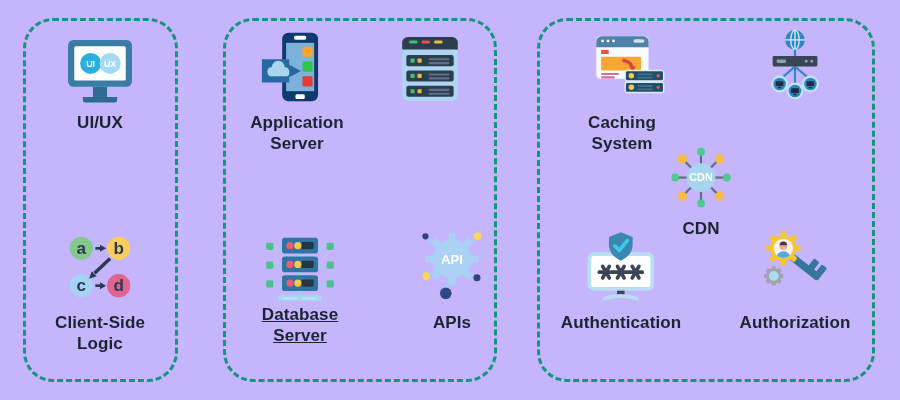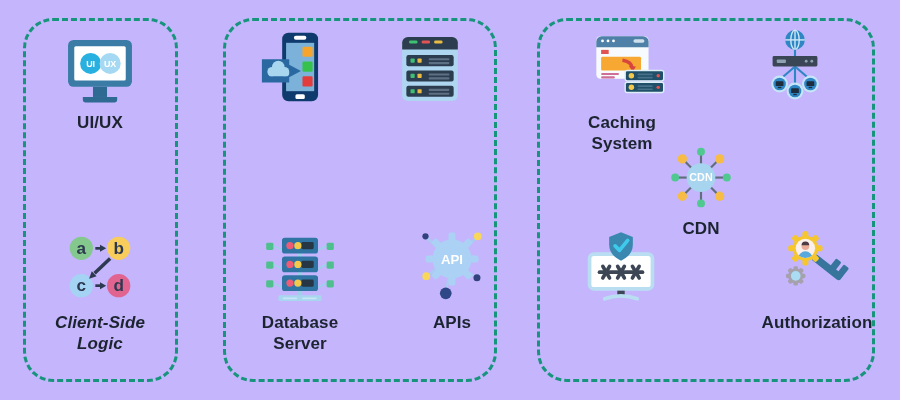--- a/index.html
+++ b/index.html
@@ -76,40 +76,41 @@
       <text x="74" y="76" font-size="22" fill="#2c3950">d</text>
       <g stroke="#2c3950" stroke-width="3.5" fill="#2c3950">
         <line x1="44" y1="21" x2="51" y2="21"></line>
         <polygon points="58,21 50,16.5 50,25.5" stroke="none"></polygon>
         <line x1="44" y1="69" x2="51" y2="69"></line>
         <polygon points="58,69 50,64.5 50,73.5" stroke="none"></polygon>
         <line x1="63" y1="34" x2="43" y2="53" stroke-width="4.5"></line>
         <polygon points="36,60 39.4,50.6 45.6,57" stroke="none"></polygon>
       </g>
     </svg>
-    <div class="label" style="margin-top:10px; width:112px;font-style:italic;">Client-Side Logic</div>
+    <div class="label" style="margin-top:10px; width:112px;">Client-Side Logic</div>
   </div>
 
   <div class="item" style="left:297px; top:30px;">
     <svg width="78" height="74" viewBox="0 0 100 94">
       <rect x="31" y="3" width="46" height="88" rx="8" fill="#0f3a6d"></rect>
       <rect x="36" y="16" width="36" height="62" fill="#7cb2d9"></rect>
       <rect x="46" y="7" width="16" height="5" rx="2.5" fill="#ffffff"></rect>
       <rect x="48" y="82" width="12" height="6" rx="2" fill="#ffffff"></rect>
       <rect x="57" y="21" width="13" height="13" rx="1.5" fill="#f6a42c"></rect>
       <rect x="57" y="40" width="13" height="13" rx="1.5" fill="#35c14c"></rect>
       <rect x="57" y="59" width="13" height="13" rx="1.5" fill="#e23c3c"></rect>
       <path d="M5 37 H40 V44 L55 52 40 60 V67 H5 Z" fill="#2a68a2"></path>
       <g fill="#a9d6ef">
         <circle cx="18" cy="53" r="6"></circle>
         <circle cx="26" cy="47" r="8"></circle>
         <circle cx="34" cy="53" r="6"></circle>
         <rect x="13" y="50" width="27" height="9" rx="4"></rect>
       </g>
     </svg>
+    <div class="label" style="margin-top:8px; width:116px;">Application Server</div>
   </div>
 
   <div class="item" style="left:430px; top:34px;">
     <svg width="64" height="70" viewBox="0 0 92 100">
       <rect x="6" y="4" width="80" height="92" rx="8" fill="#aed6f1"></rect>
       <path d="M6 12 a8 8 0 0 1 8 -8 h64 a8 8 0 0 1 8 8 v10 H6 Z" fill="#2c3d50"></path>
       <rect x="16" y="9" width="12" height="4.5" rx="2" fill="#3fbf72"></rect>
       <rect x="34" y="9" width="12" height="4.5" rx="2" fill="#e25454"></rect>
       <rect x="52" y="9" width="12" height="4.5" rx="2" fill="#e9bb42"></rect>
       <g>
@@ -168,21 +169,21 @@
         <rect x="92" y="67" width="10" height="10" rx="2" fill="#4fc08d"></rect>
         <rect x="30" y="60" width="50" height="22" rx="4" fill="#2f74a3"></rect>
         <rect x="57" y="66" width="17" height="10" rx="2" fill="#263645"></rect>
         <circle cx="41" cy="71" r="5" fill="#ee5b76"></circle>
           <circle cx="52" cy="71" r="5" fill="#f3c84b"></circle>
       </g>
       <rect x="25" y="88" width="60" height="8" rx="2" fill="#a9d6ef"></rect>
       <rect x="31" y="91" width="20" height="2.5" rx="1" fill="#c8e6f5"></rect>
       <rect x="58" y="91" width="20" height="2.5" rx="1" fill="#c8e6f5"></rect>
     </svg>
-    <div class="label" style="margin-top:8px; width:100px;">Database Server</div>
+    <div class="label" style="width:100px;text-decoration:underline;">Database Server</div>
   </div>
 
   <div class="item" style="left:452px; top:226px;align-items:center;">
     <svg width="78" height="80" viewBox="0 0 100 102">
       <g stroke="#a8cdf0" stroke-width="3">
         <line x1="36" y1="32" x2="18" y2="15"></line>
         <line x1="64" y1="32" x2="81" y2="15"></line>
         <line x1="33" y1="52" x2="20" y2="62"></line>
         <line x1="46" y1="64" x2="43" y2="80"></line>
         <line x1="64" y1="55" x2="79" y2="64"></line>
@@ -321,23 +322,24 @@
           <line x1="-9" y1="0" x2="9" y2="0"></line>
           <line x1="-9" y1="0" x2="9" y2="0" transform="rotate(60)"></line>
           <line x1="-9" y1="0" x2="9" y2="0" transform="rotate(120)"></line>
         </g>
       </g>
       <rect x="50" y="82" width="10" height="6" fill="#3c4654"></rect>
       <path d="M33 93 Q55 85 77 93" stroke="#b9def2" stroke-width="5" fill="none" stroke-linecap="round"></path>
       <path d="M55 3 L71 9.5 V20 C71 30.5 64 37 55 41.5 C46 37 39 30.5 39 20 V9.5 Z" fill="#3a87b0"></path>
       <polyline points="47,21.5 53,27.5 64,14" stroke="#3fc9ea" stroke-width="5" fill="none" stroke-linecap="round" stroke-linejoin="round"></polyline>
     </svg>
-  </div>
-
-  <div class="item" style="left:795px; top:228px;margin-left:22px;">
+    <div class="label" style="margin-top:8px;">Authentication</div>
+  </div>
+
+  <div class="item" style="left:795px; top:228px;">
     <svg width="82" height="72" viewBox="0 0 110 96">
       <defs>
         <clipPath id="authz-avatar-clip">
             <circle cx="40" cy="27" r="13"></circle>
           </clipPath>
       </defs>
       <g fill="#38759d" transform="rotate(38 55 40)">
         <rect x="50" y="36" width="48" height="10" rx="4"></rect>
         <rect x="76" y="24" width="9" height="16" rx="2"></rect>
         <rect x="89" y="24" width="9" height="16" rx="2"></rect>

